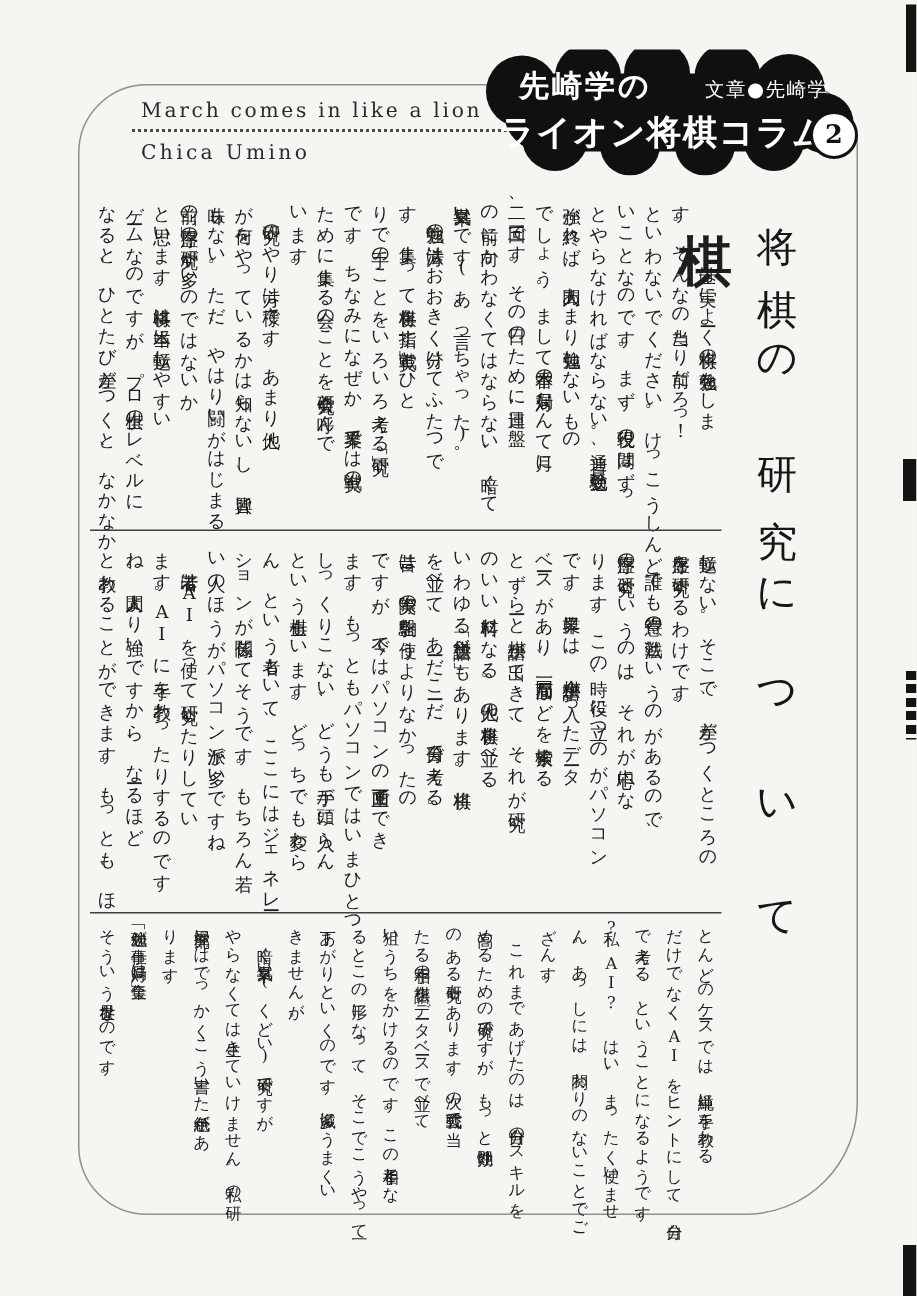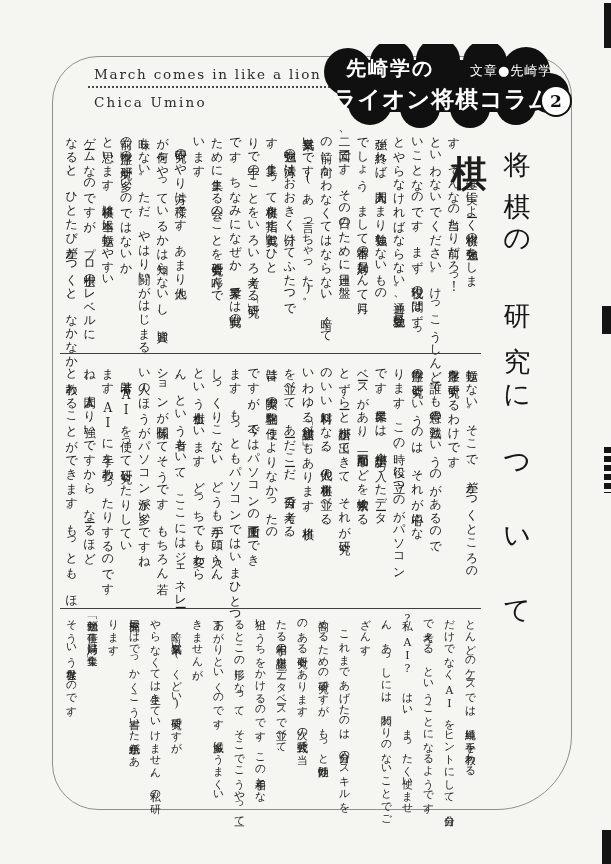--- a/index.html
+++ b/index.html
@@ -14,21 +14,21 @@
     position:absolute; left:52px; top:56px; width:518px; height:752px;
     border:1.6px solid #8f8f8c;
     border-radius:46px 40px 75px 46px;
   }
   
   .series-block { position:absolute; left:88px; top:66px; width:250px; color:#2a2a2a; }
   .series-title { font-size:13.5px; letter-spacing:1.8px; padding:0 2px 3px 6px; }
   .series-dots  { border-top:2px dotted #4a4a4a; margin:1px 0 6px 0; }
   .series-author{ font-size:13.5px; letter-spacing:2.2px; padding-left:6px; }
   
-  .badge { position:absolute; left:318px; top:44px; width:258px; height:84px;text-align:center; }
+  .badge { position:absolute; left:318px; top:33px; width:258px; height:84px;text-align:center; }
   .badge svg { position:absolute; left:0; top:0; }
   .badge-l1 {
     position:absolute; left:28px; top:11px; color:#fff;
     font-family:"DejaVu Sans","Liberation Sans",sans-serif;
     font-weight:bold; font-size:20px; letter-spacing:2px;
   }
   .badge-credit {
     position:absolute; left:152px; top:18px; color:#fff;
     font-family:"DejaVu Sans","Liberation Sans",sans-serif;
     font-size:13px; letter-spacing:1px;

